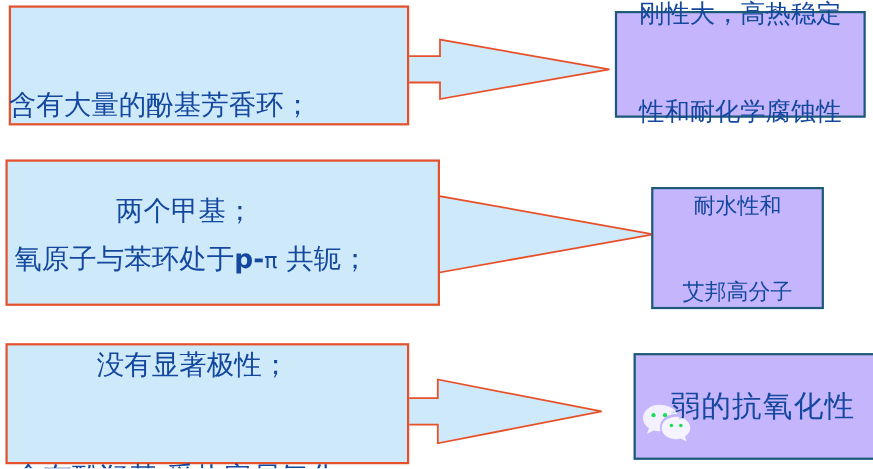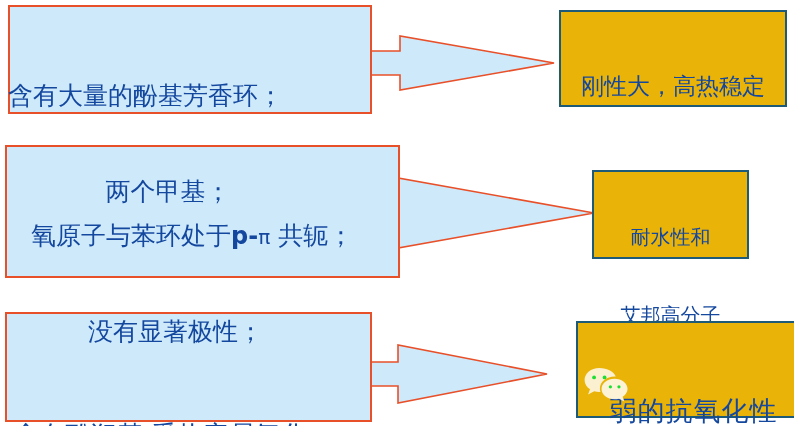--- a/index.html
+++ b/index.html
@@ -40,21 +40,21 @@
 
   #src-box-1 { left: 8px;  top: 5px;   width: 364px; height: 109px; }
   #src-box-2 { left: 5px;  top: 145px; width: 395px; height: 133px; }
   #src-box-3 { left: 5px;  top: 312px; width: 367px; height: 110px; }
 
   #src-text-1 { top: 16px;  font-size: 25px; text-align: center; }
   #src-text-1 .ln:nth-child(1) { text-align: left; }
   #src-text-1 .ln:nth-child(2) { text-align: center; padding-right: 44px; }
 
   #src-text-2 { top: 156px; font-size: 25px; }
-  #src-text-2 .ln:nth-child(1) { text-align: left;   padding-left: 26px; }
+  #src-text-2 .ln:nth-child(1) { text-align: left;   padding-left: 8px; }
   #src-text-2 .ln:nth-child(2) { text-align: center; padding-right: 54px; }
   #src-text-2 .ln:nth-child(3) { text-align: center; padding-right: 60px; }
 
   #src-text-3 { top: 352px; font-size: 26px; text-align: left; padding-left: 8px; }
 
   
   .sym-p {
     font-family: "DejaVu Sans", "Liberation Sans", sans-serif;
     font-weight: bold;
     font-size: 24px;
@@ -77,41 +77,41 @@
     stroke-linejoin: miter;
   }
 
   #arrow-1 { left: 300px; top: 36px;  width: 255px; height: 54px; }
   #arrow-2 { left: 330px; top: 178px; width: 265px; height: 70px; }
   #arrow-3 { left: 300px; top: 345px; width: 248px; height: 58px; }
 
   
   .res-box {
     position: absolute;
-    background: #eab308;
+    background: #c4b5fd;
     border: 2px solid #1c5a78;
     box-sizing: border-box;
     z-index: 3;
     display: flex;
-    align-items: flex-start;
+    align-items: center;
     justify-content: center;
   }
   .res-text {
     color: #14479e;
     font-family: "DejaVu Serif", "Liberation Serif", serif;
     text-align: center;
     line-height: 1.3;
     white-space: pre;
   }
   .res-text .ln { display: block; }
 
   #res-box-1 { left: 559px; top: 10px;  width: 228px; height: 97px; }
   #res-box-1 .res-text { font-size: 23px; }
 
-  #res-box-2 { left: 592px; top: 170px; width: 157px; height: 89px; }
+  #res-box-2 { left: 592px; top: 170px; width: 157px; height: 111px; }
   #res-box-2 .res-text { font-size: 20px; }
 
   #res-box-3 { left: 576px; top: 321px; width: 235px; height: 97px; }
   #res-box-3 .res-text { font-size: 27px; letter-spacing: 1px; }
 
   
   #watermark {
     position: absolute;
     left: 583px;
     top: 363px;
@@ -148,20 +148,21 @@
 
   <div id="src-box-1" class="src-box"></div>
   <div id="src-text-1" class="src-text" style="z-index:4; left:8px; width:364px;">
     <span class="ln">含有大量的酚基芳香环；</span>
     <span class="ln">两个甲基；</span>
   </div>
 
   <div id="res-box-1" class="res-box">
     <div class="res-text">
       <span class="ln">刚性大，高热稳定</span>
+      <span class="ln">性和耐化学腐蚀性</span>
     </div>
   </div>
 
   <svg id="arrow-2" class="arrow-svg" viewBox="0 0 265 70" preserveAspectRatio="none">
     <polygon class="arrow-shape" points="0,20 68,20 68,0 264,35 68,70 68,50 0,50"></polygon>
   </svg>
 
   <div id="src-box-2" class="src-box"></div>
   <div id="src-text-2" class="src-text" style="z-index:4; left:5px; width:395px;">
     <span class="ln"><span>氧原子与苯环处于</span><span class="sym-p">p-</span><span class="sym-pi">π</span><span> 共轭；</span></span>

